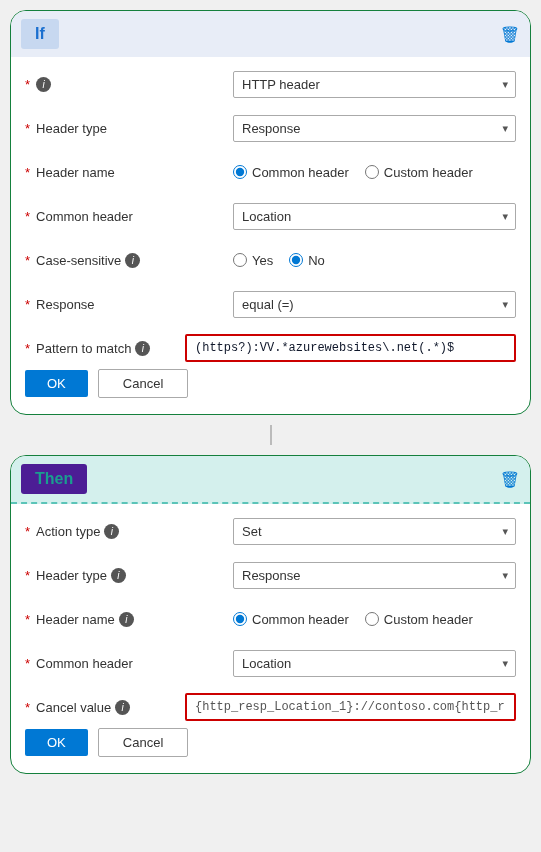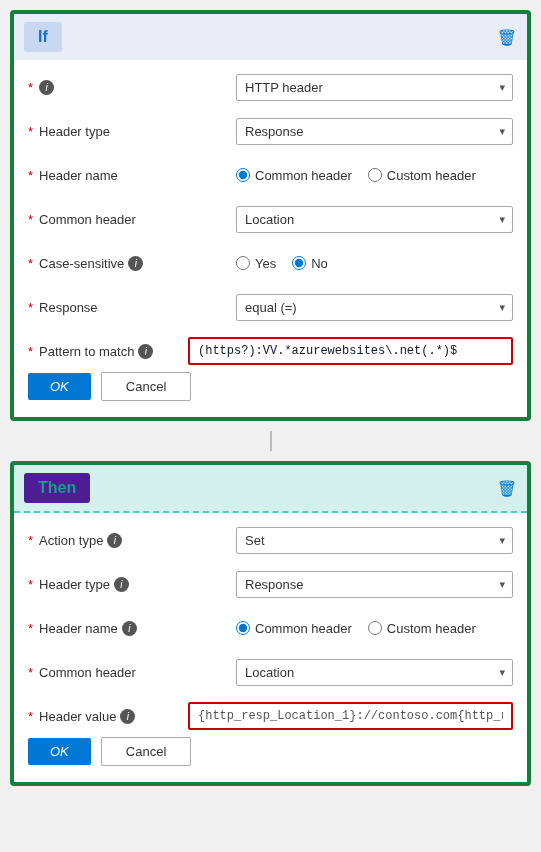--- a/index.html
+++ b/index.html
@@ -13,22 +13,22 @@
     }
     .page-container {
       width: 541px;
       padding: 10px;
       display: flex;
       flex-direction: column;
       gap: 10px;
     }
     .card {
       background: #fff;
-      border: 4px solid #15803d;
-      border-radius: 4px;
+      border: 1px solid #15803d;
+      border-radius: 16px;
       overflow: hidden;
     }
     .card-header {
       display: flex;
       align-items: center;
       justify-content: space-between;
       padding: 8px 10px;
     }
     .if-header {
       background: #e8edf7;
@@ -159,21 +159,20 @@
     }
     .btn-ok {
       background: #0078d4;
       color: #fff;
       border: none;
       padding: 6px 22px;
       border-radius: 2px;
       cursor: pointer;
       font-size: 13px;
       font-weight: 500;
-      font-style: italic;
     }
     .btn-cancel {
       background: #fff;
       color: #333;
       border: 1px solid #aaa;
       padding: 6px 24px;
       border-radius: 2px;
       cursor: pointer;
       font-size: 13px;
     }
@@ -406,21 +405,21 @@
               <option>Content-Type</option>
             </select>
             <span class="select-arrow">▾</span>
           </div>
         </div>
       </div>
 
       <div class="form-row pattern-row header-value-row">
         <div class="form-label">
           <span class="required-star">*</span>
-          <span>Header value</span>
+          <span>Cancel value</span>
           <span class="info-icon">i</span>
         </div>
         <div class="pattern-input-wrapper">
           <input type="text" value="{http_resp_Location_1}://contoso.com{http_r..." style="">
         </div>
       </div>
 
       <div class="btn-row">
         <button class="btn-ok">OK</button>
         <button class="btn-cancel">Cancel</button>

